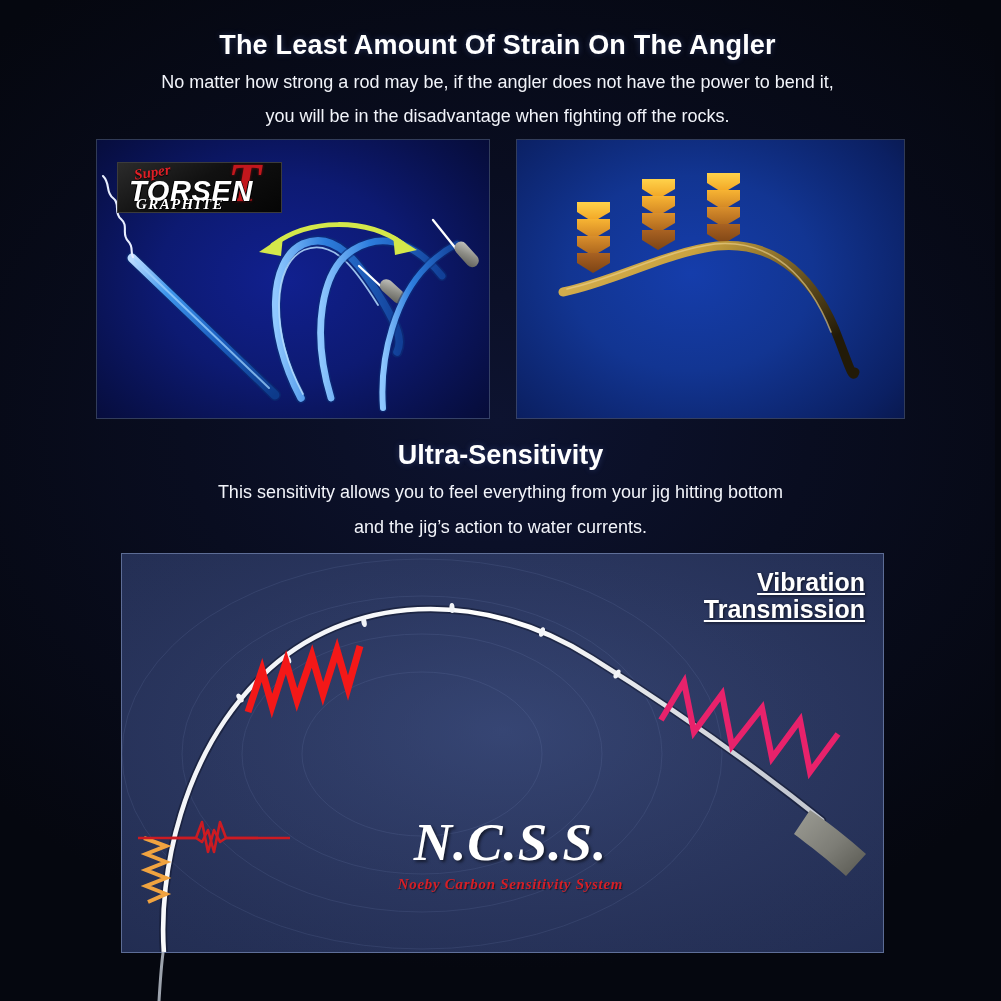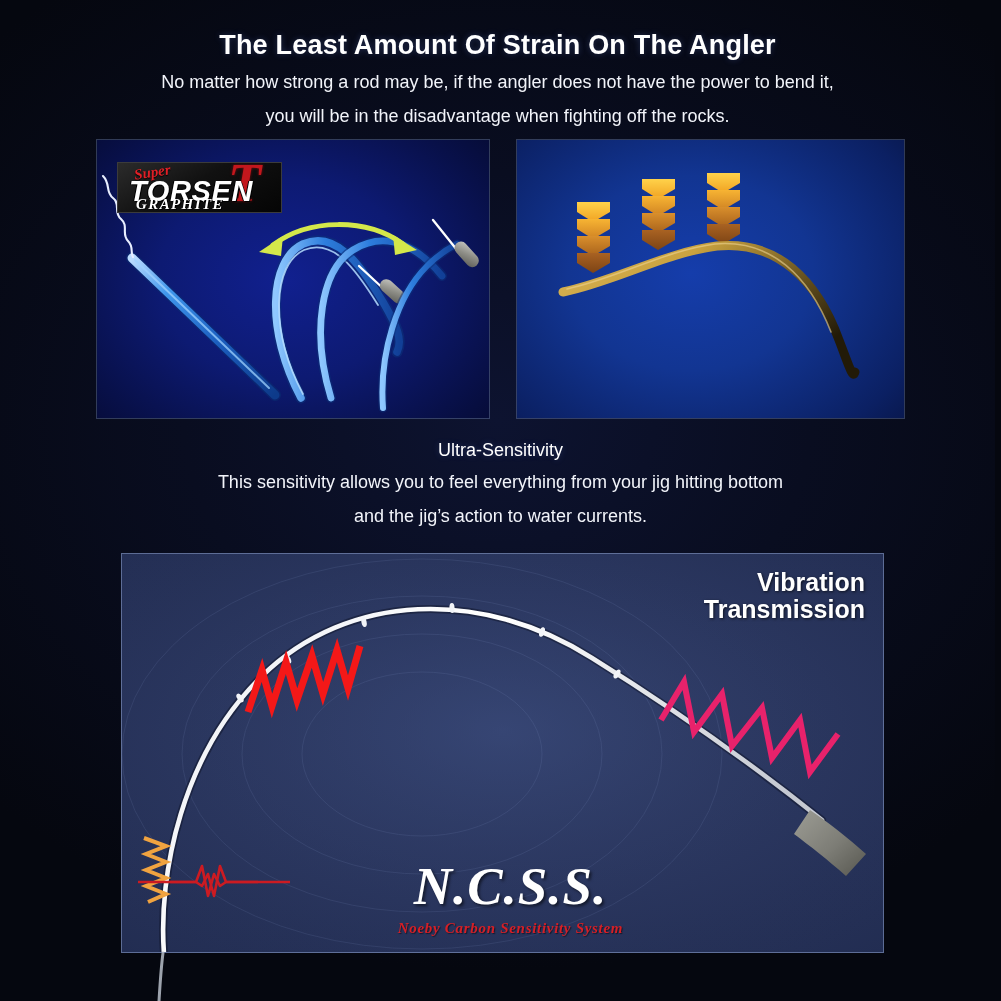--- a/index.html
+++ b/index.html
@@ -24,21 +24,21 @@
   .h1 {
     font-size:27px; font-weight:bold; letter-spacing:.2px;
     padding-top:31px; line-height:1.1;
     text-shadow:0 0 6px rgba(120,150,255,.25);
   }
   .sub {
     font-size:18px; line-height:1.42; padding-top:9px;
     font-weight:normal; color:#f2f4fa;
   }
   .h2 {
-    font-size:18px; font-weight:normal; padding-top:8px; line-height:1.15;
+    font-size:27px; font-weight:bold; padding-top:8px; line-height:1.15;
     text-shadow:0 0 6px rgba(120,150,255,.25);
   }
 
   
   .panel-row {
     position:absolute; top:139px; left:0; width:1001px; height:280px;
   }
   .panel {
     position:absolute; top:0; height:280px; overflow:hidden;
     border:1px solid rgba(150,175,235,.30);
@@ -98,26 +98,27 @@
     overflow:hidden;
     background:
       radial-gradient(ellipse 120% 120% at 50% 45%, #32406c 0%, #2b3760 30%, #222d52 62%, #1a2442 100%);
   }
   .big-panel svg { position:absolute; inset:0; display:block; }
 
   .vib {
     position:absolute; right:18px; top:15px; text-align:right;
     font-size:25px; font-weight:bold; line-height:1.08;
     text-shadow:1px 1px 3px rgba(0,0,0,.65);
+    text-decoration:underline;
   }
 
   
   .ncss {
     position:absolute; left:16px; right:0; top:262px;
-    text-align:center; pointer-events:none;margin-top:44px;
+    text-align:center; pointer-events:none;
   }
   .ncss-main {
     font-family:"Liberation Serif", serif;
     font-size:53px; font-weight:bold; font-style:italic;
     letter-spacing:1px; color:#ffffff; line-height:1;
     text-shadow:2px 2px 3px rgba(0,0,0,.55);
   }
   .ncss-sub {
     font-family:"Liberation Serif", serif;
     font-size:15px; font-weight:bold; font-style:italic;

